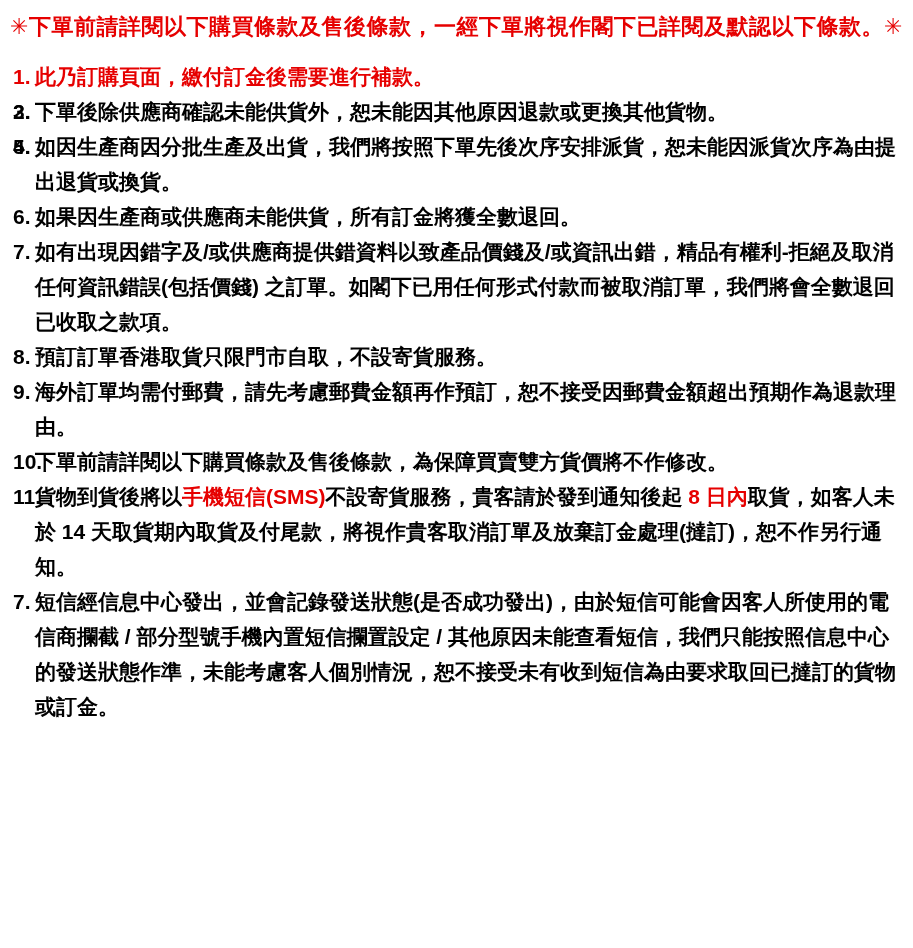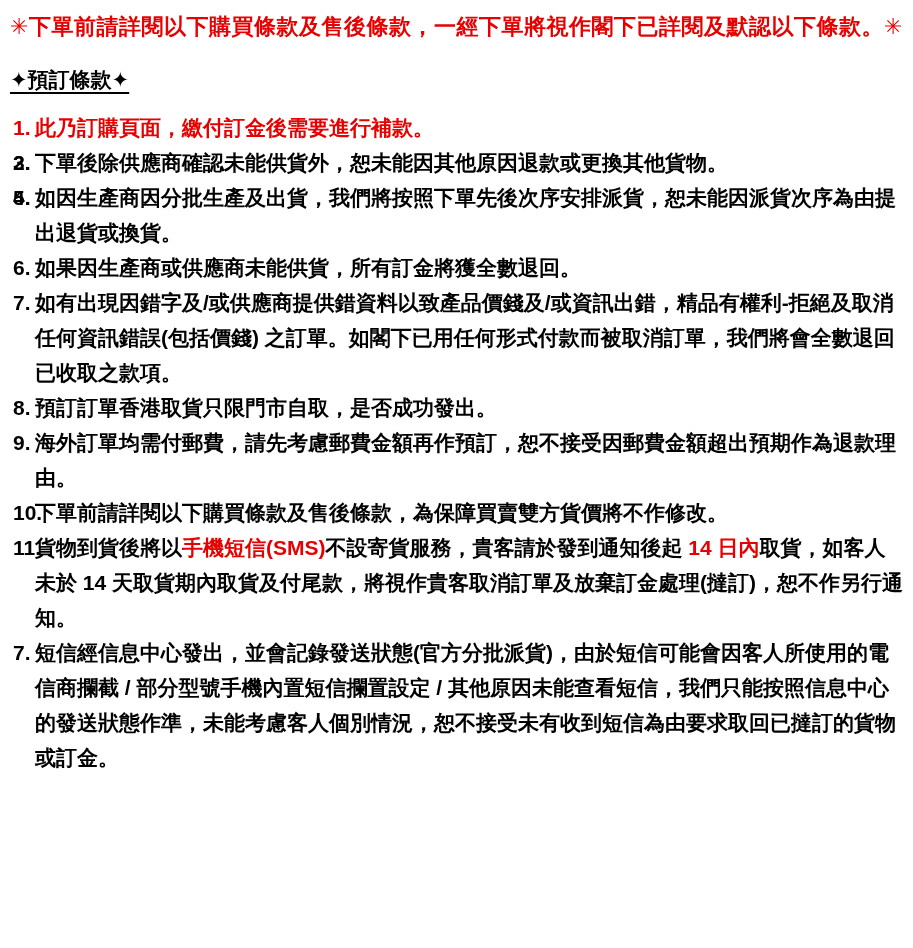--- a/index.html
+++ b/index.html
@@ -62,31 +62,28 @@
     text-underline-offset:4px;
     text-decoration-thickness:2px;
   }
 </style>
 </head>
 <body>
 
 <div class="doc">
   <div class="warning">✳下單前請詳閱以下購買條款及售後條款，一經下單將視作閣下已詳閱及默認以下條款。✳</div>
 
-  <div>
-    <span class="section-title">✦預訂條款✦</span>
-  </div>
 
   <ol class="terms" id="terms-list">
       <li class="red"><span class="num">1.</span><span>此乃訂購頁面，繳付訂金後需要進行補款。</span></li>
       <li><span class="num">2.</span></li>
       <li><span class="num">3.</span><span>下單後除供應商確認未能供貨外，恕未能因其他原因退款或更換其他貨物。</span></li>
       <li><span class="num">4.</span></li>
       <li><span class="num">5.</span><span>如因生產商因分批生產及出貨，我們將按照下單先後次序安排派貨，恕未能因派貨次序為由提出退貨或換貨。</span></li>
       <li><span class="num">6.</span><span>如果因生產商或供應商未能供貨，所有訂金將獲全數退回。</span></li>
       <li><span class="num">7.</span><span>如有出現因錯字及/或供應商提供錯資料以致產品價錢及/或資訊出錯，精品有權利-拒絕及取消任何資訊錯誤(包括價錢) 之訂單。如閣下已用任何形式付款而被取消訂單，我們將會全數退回已收取之款項。</span></li>
-      <li><span class="num">8.</span><span>預訂訂單香港取貨只限門市自取，是否成功發出。</span></li>
+      <li><span class="num">8.</span><span>預訂訂單香港取貨只限門市自取，不設寄貨服務。</span></li>
       <li><span class="num">9.</span><span>海外訂單均需付郵費，請先考慮郵費金額再作預訂，恕不接受因郵費金額超出預期作為退款理由。</span></li>
       <li><span class="num">10.</span><span>下單前請詳閱以下購買條款及售後條款，為保障買賣雙方貨價將不作修改。</span></li>
-      <li><span class="num">11.</span><span>貨物到貨後將以</span><span class="red-underline">手機短信(SMS)</span><span>不設寄貨服務，貴客請於發到通知後起 </span><span class="red-underline">14 日內</span><span>取貨，如客人未於 14 天取貨期內取貨及付尾款，將視作貴客取消訂單及放棄訂金處理(撻訂)，恕不作另行通知。</span></li>
-      <li><span class="num">7.</span><span>短信經信息中心發出，並會記錄發送狀態(官方分批派貨)，由於短信可能會因客人所使用的電信商攔截 / 部分型號手機內置短信攔置設定 / 其他原因未能查看短信，我們只能按照信息中心的發送狀態作準，未能考慮客人個別情況，恕不接受未有收到短信為由要求取回已撻訂的貨物或訂金。</span></li>
+      <li><span class="num">11.</span><span>貨物到貨後將以</span><span class="red-underline">手機短信(SMS)</span><span>不設寄貨服務，貴客請於發到通知後起 </span><span class="red-underline">8 日內</span><span>取貨，如客人未於 14 天取貨期內取貨及付尾款，將視作貴客取消訂單及放棄訂金處理(撻訂)，恕不作另行通知。</span></li>
+      <li><span class="num">7.</span><span>短信經信息中心發出，並會記錄發送狀態(是否成功發出)，由於短信可能會因客人所使用的電信商攔截 / 部分型號手機內置短信攔置設定 / 其他原因未能查看短信，我們只能按照信息中心的發送狀態作準，未能考慮客人個別情況，恕不接受未有收到短信為由要求取回已撻訂的貨物或訂金。</span></li>
     </ol>
 </div>
 
 </body></html>

